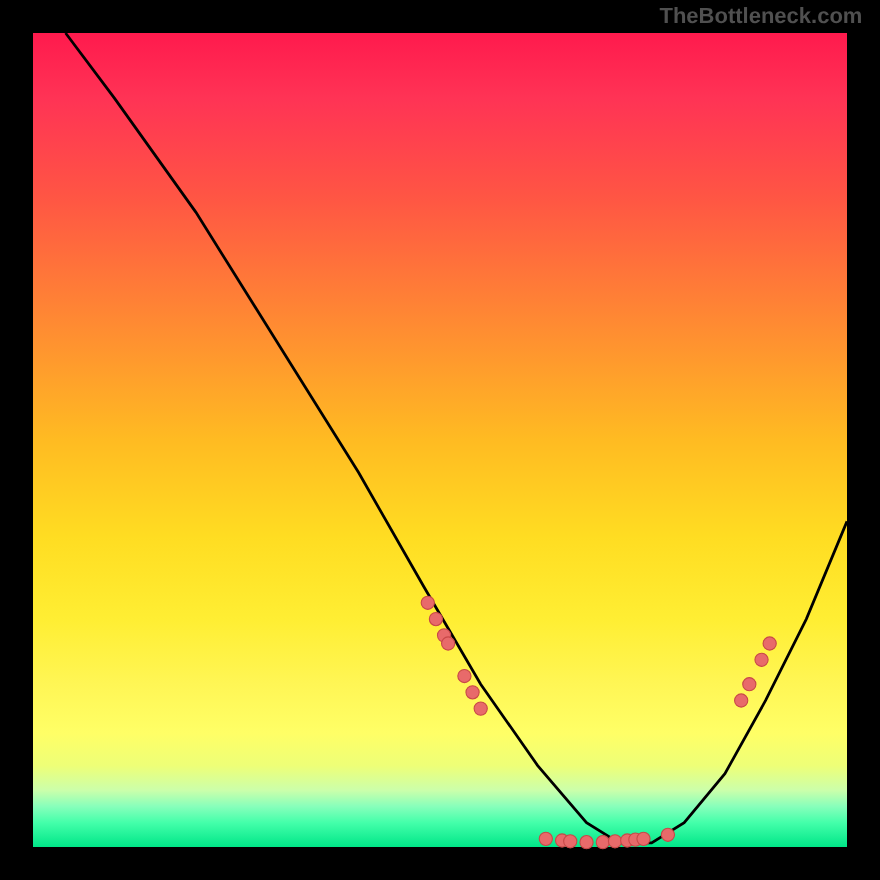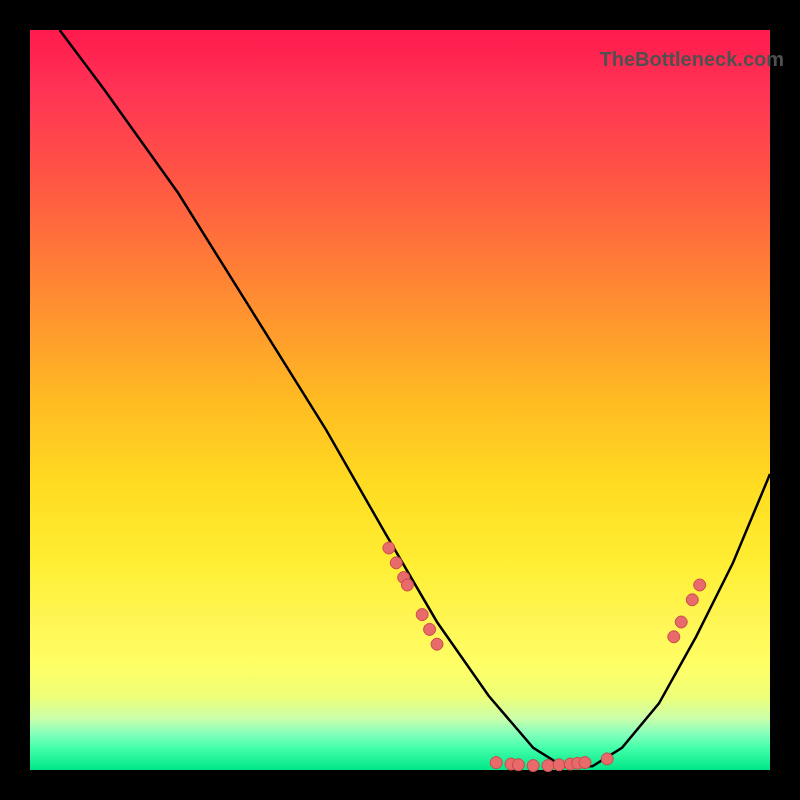--- a/index.html
+++ b/index.html
@@ -12,21 +12,20 @@
     font-family: Arial, sans-serif;
   }
   .watermark {
     position: absolute;
     top: 4px;
     right: 16px;
     color: #505050;
     font-size: 20px;
     font-weight: bold;
     z-index: 10;
-    margin-top: 44px;
   }
   .plot-area {
     position: absolute;
     left: 30px;
     top: 30px;
     width: 740px;
     height: 740px;
     background: linear-gradient(to bottom,
       #ff1a4d 0%,
       #ff3355 8%,

